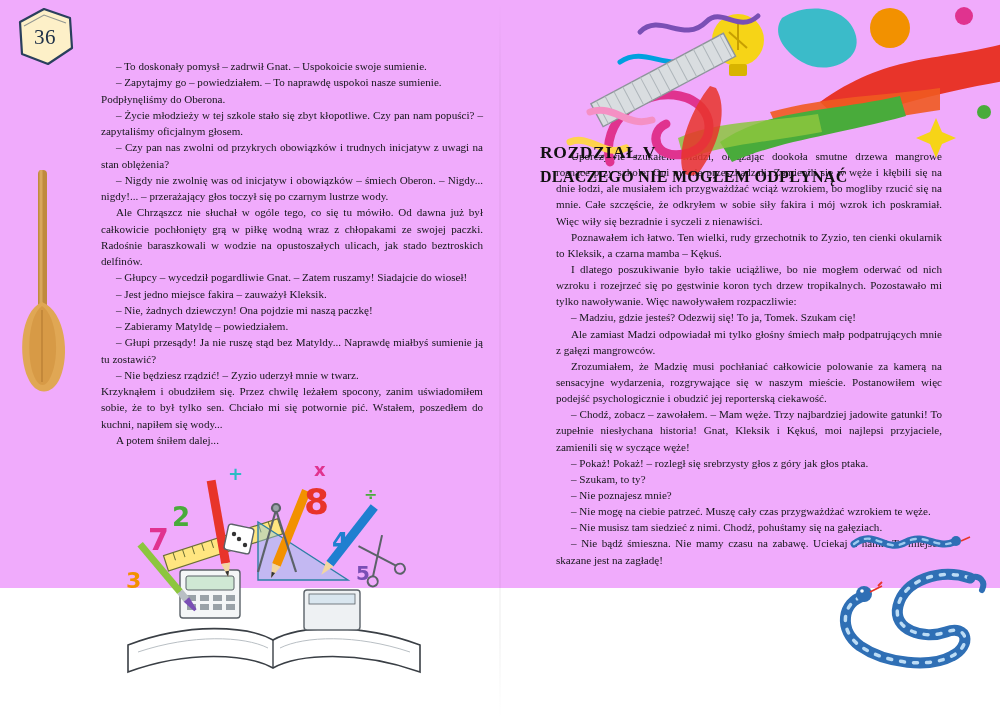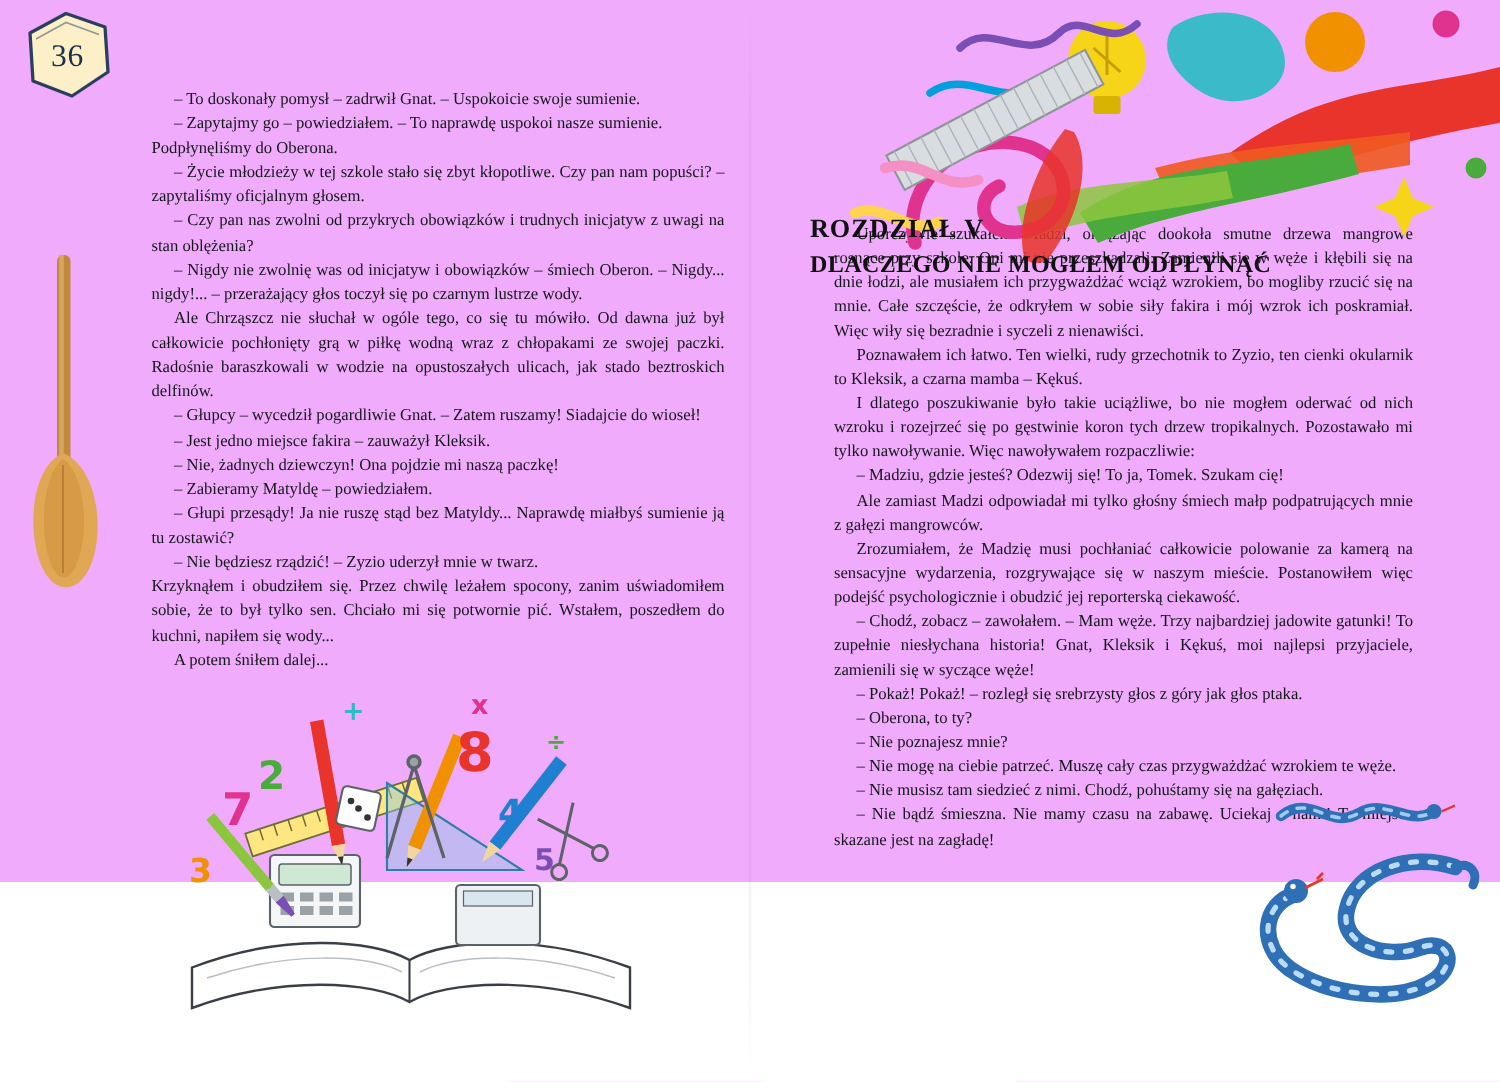--- a/index.html
+++ b/index.html
@@ -316,21 +316,21 @@
 
   <div class="col-right">
     <p class="ind">Uporczywie szukałem Madzi, okrążając dookoła smutne drzewa mangrowe rosnące przy szkole. Oni mi nie przeszkadzali. Zamienili się w węże i kłębili się na dnie łodzi, ale musiałem ich przygważdżać wciąż wzrokiem, bo mogliby rzucić się na mnie. Całe szczęście, że odkryłem w sobie siły fakira i mój wzrok ich poskramiał. Więc wiły się bezradnie i syczeli z nienawiści.</p>
     <p class="ind">Poznawałem ich łatwo. Ten wielki, rudy grzechotnik to Zyzio, ten cienki okularnik to Kleksik, a czarna mamba – Kękuś.</p>
     <p class="ind">I dlatego poszukiwanie było takie uciążliwe, bo nie mogłem oderwać od nich wzroku i rozejrzeć się po gęstwinie koron tych drzew tropikalnych. Pozostawało mi tylko nawoływanie. Więc nawoływałem rozpaczliwie:</p>
     <p class="ind">– Madziu, gdzie jesteś? Odezwij się! To ja, Tomek. Szukam cię!</p>
     <p class="ind">Ale zamiast Madzi odpowiadał mi tylko głośny śmiech małp podpatrujących mnie z gałęzi mangrowców.</p>
     <p class="ind">Zrozumiałem, że Madzię musi pochłaniać całkowicie polowanie za kamerą na sensacyjne wydarzenia, rozgrywające się w naszym mieście. Postanowiłem więc podejść psychologicznie i obudzić jej reporterską ciekawość.</p>
     <p class="ind">– Chodź, zobacz – zawołałem. – Mam węże. Trzy najbardziej jadowite gatunki! To zupełnie niesłychana historia! Gnat, Kleksik i Kękuś, moi najlepsi przyjaciele, zamienili się w syczące węże!</p>
     <p class="ind">– Pokaż! Pokaż! – rozległ się srebrzysty głos z góry jak głos ptaka.</p>
-    <p class="ind">– Oberona, to ty?</p>
+    <p class="ind">– Szukam, to ty?</p>
     <p class="ind">– Nie poznajesz mnie?</p>
     <p class="ind">– Nie mogę na ciebie patrzeć. Muszę cały czas przygważdżać wzrokiem te węże.</p>
     <p class="ind">– Nie musisz tam siedzieć z nimi. Chodź, pohuśtamy się na gałęziach.</p>
     <p class="ind">– Nie bądź śmieszna. Nie mamy czasu na zabawę. Uciekaj z nami! To miejsce skazane jest na zagładę!</p>
   </div>
 
   <div class="art-snake">
     <svg viewBox="0 0 180 180" width="180" height="180">
 
       <path d="M34 24 C 54 8, 66 34, 86 22 C 104 12, 118 30, 134 22" fill="none" stroke="#2f6fb5" stroke-width="7" stroke-linecap="round"></path>

